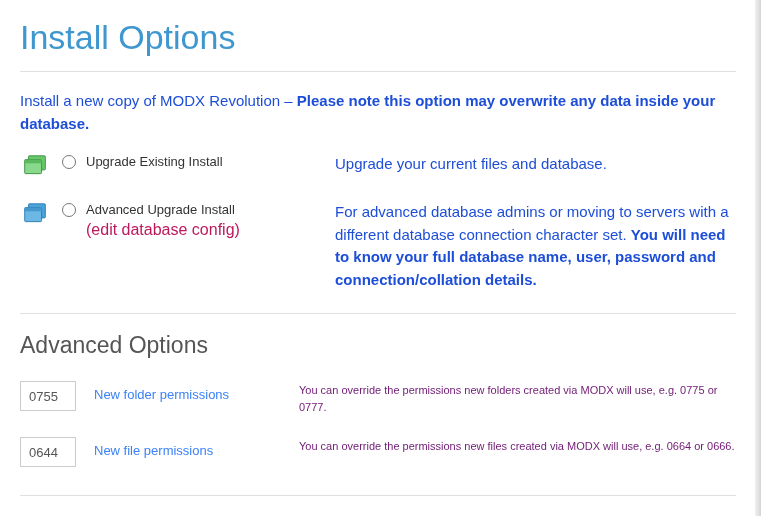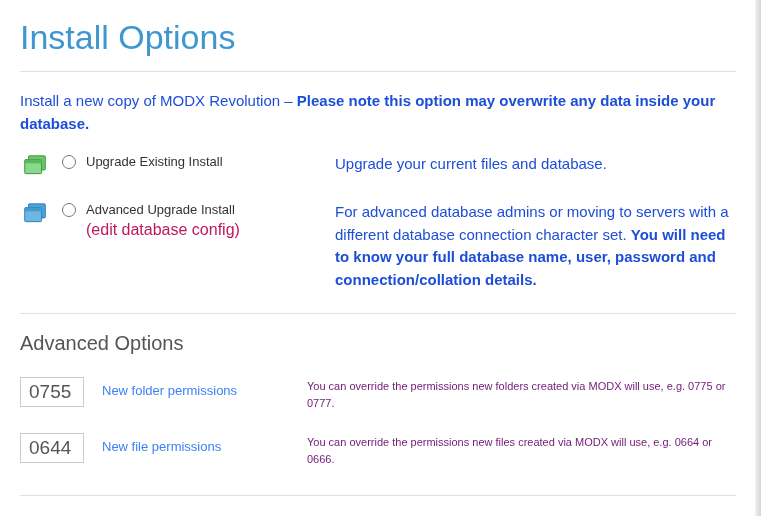--- a/index.html
+++ b/index.html
@@ -71,35 +71,35 @@
       flex: 1;
       color: #1d4ed8;
       font-size: 15px;
       line-height: 1.5;
     }
     .option-desc strong {
       font-weight: 700;
     }
     h2.section-title {
       color: #555;
-      font-size: 20px;
+      font-size: 23px;
       font-weight: 400;
       margin: 12px 0 2px 0;
     }
     .adv-row {
       display: flex;
       align-items: flex-start;
       margin-top: 22px;
     }
     .adv-input {
-      width: 64px;
+      width: 56px;
       height: 30px;
       border: 1px solid #ccc;
       padding: 5px 8px;
-      font-size: 19px;
+      font-size: 13px;
       font-family: inherit;
       color: #555;
       margin-right: 18px;
       flex-shrink: 0;
     }
     .adv-label {
       width: 205px;
       color: #3b82f6;
       font-size: 13px;
       padding-top: 6px;

